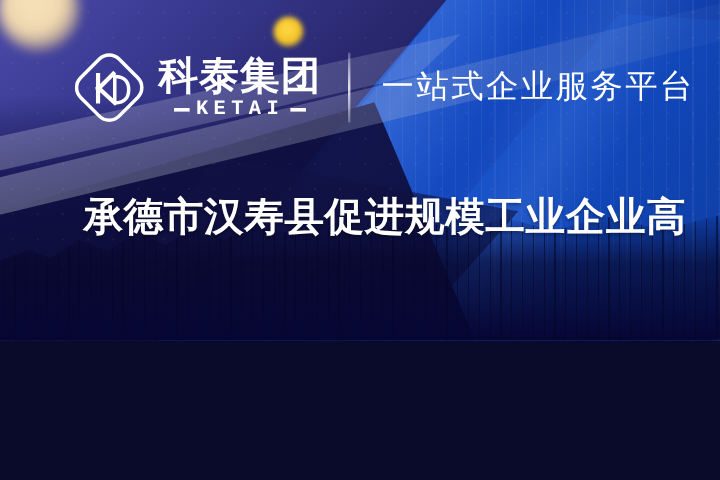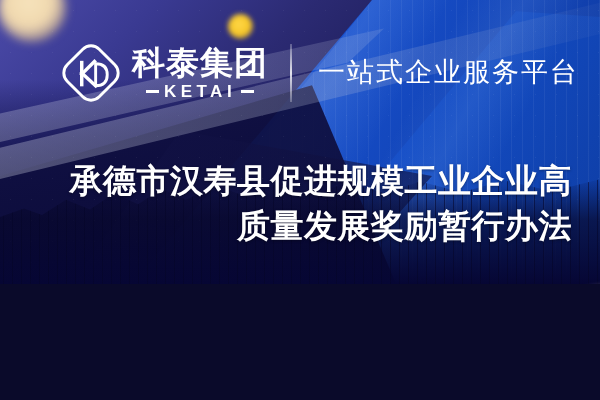--- a/index.html
+++ b/index.html
@@ -169,20 +169,21 @@
     line-height: 1.05;
     white-space: nowrap;
   }
   .brand-en-row {
     display: flex;
     align-items: center;
     gap: 5px;
     margin-top: 2px;
     width: 100%;
     justify-content: center;
+    font-family: Liberation Mono, monospace;
   }
   .brand-rule {
     height: 3px;
     width: 13px;
     background: #ffffff;
     flex: 0 0 auto;
   }
   .brand-en {
     color: #ffffff;
     font-size: 17px;
@@ -288,16 +289,15 @@
     <div class="divider"></div>
 
     <div class="tagline">
       <div class="tagline-main">一站式企业服务平台</div>
     </div>
 
   </div>
 
   <div class="title-block">
     <div class="title-line">承德市汉寿县促进规模工业企业高</div>
-    <div class="title-line">质量发展奖励暂行办法</div>
   </div>
 
 </div>
 
 </body></html>

